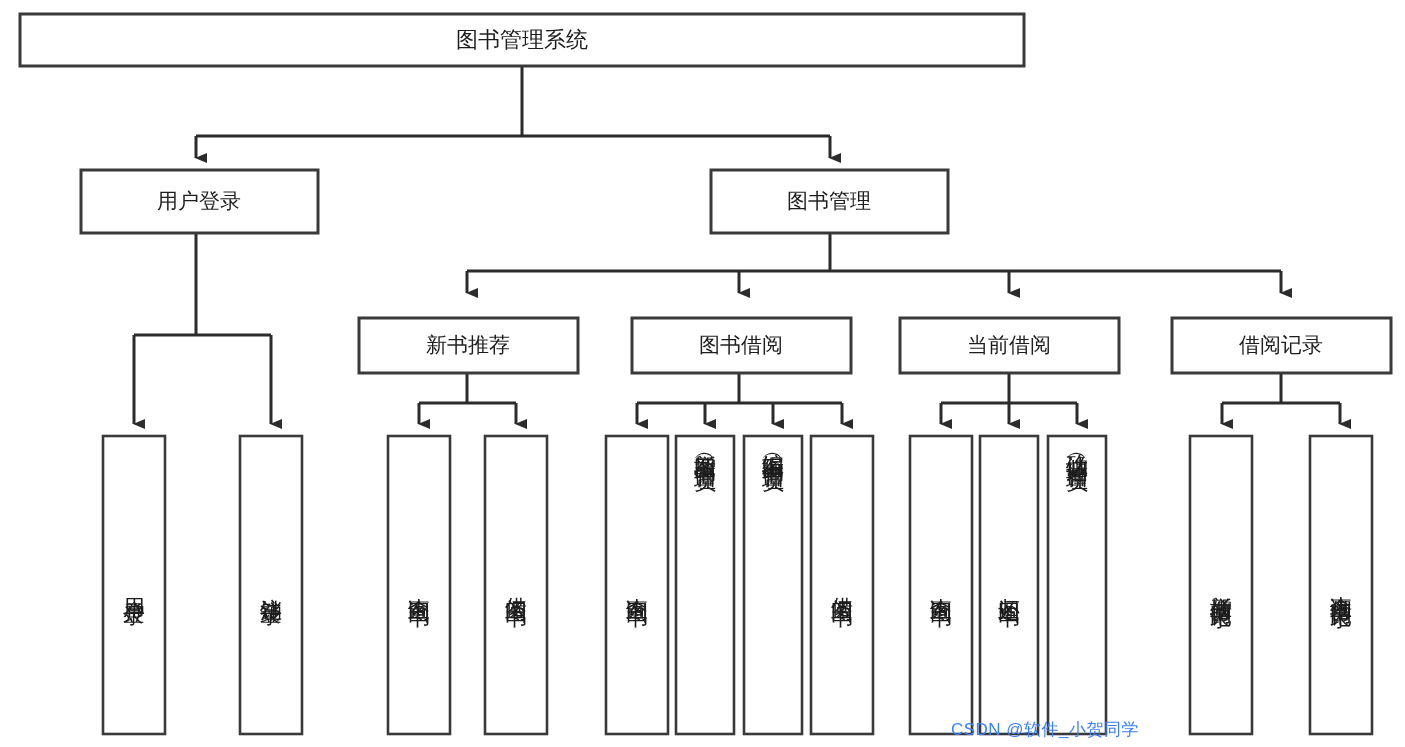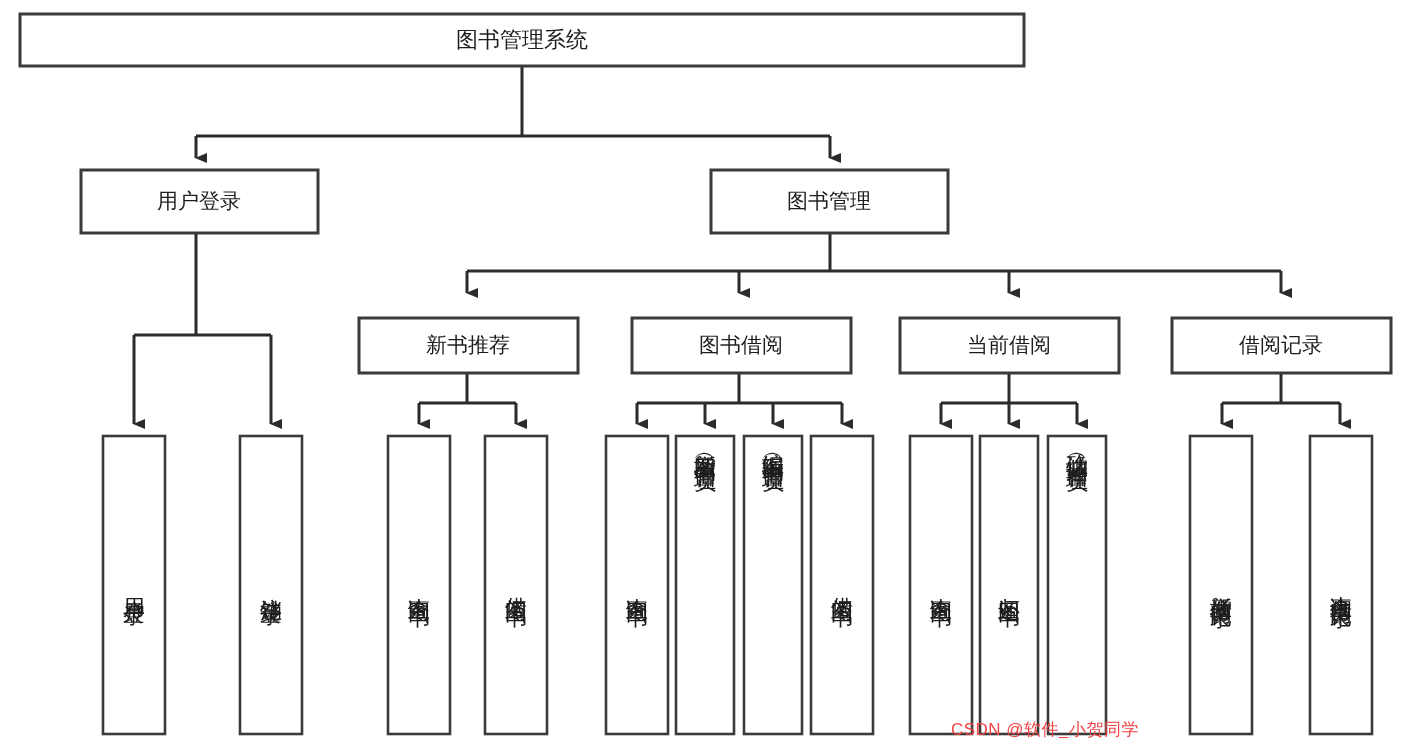--- a/index.html
+++ b/index.html
@@ -77,21 +77,21 @@
     color: #1d1d1d;
     white-space: nowrap;
     text-align: center;
   }
   .watermark {
     position: absolute;
     right: 10px;
     bottom: 6px;
     font-family: "Liberation Sans", "DejaVu Sans", sans-serif;
     font-size: 17px;
-    color: #ef4444;
+    color: #3b82f6;
     letter-spacing: 0.5px;
     user-select: none;
   }
 </style>
 </head>
 <body>
 
 <div id="diagram-root">
 
   <svg class="diagram" viewBox="0 0 1405 747">

